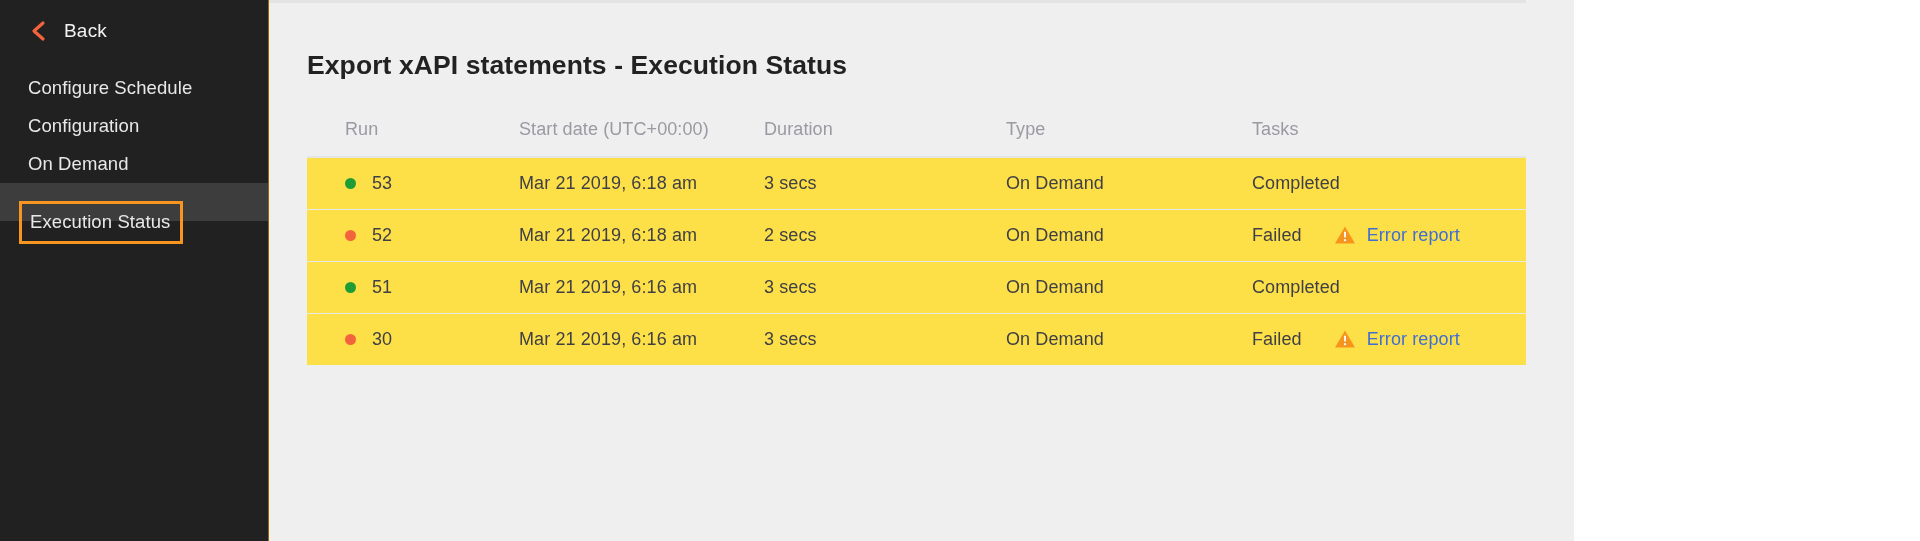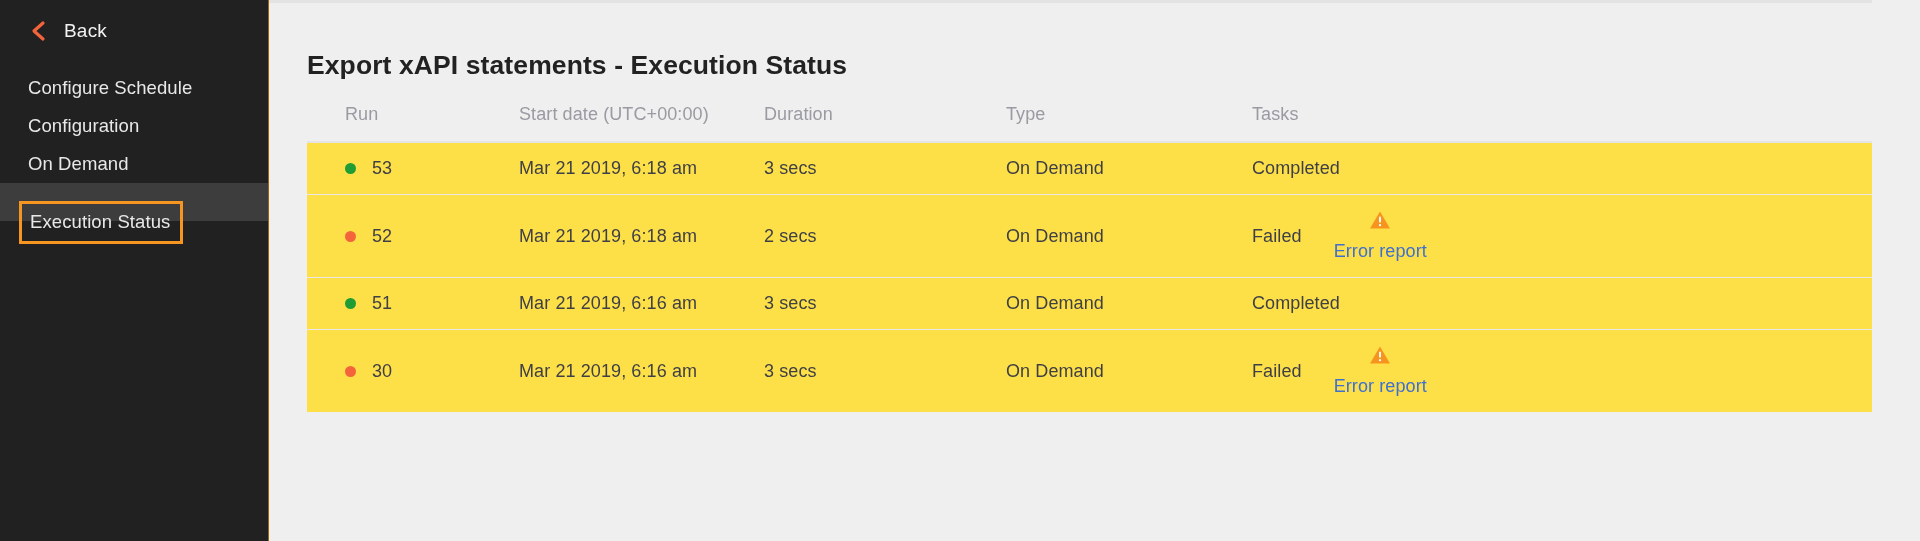--- a/index.html
+++ b/index.html
@@ -7,21 +7,21 @@
   html, body {
     width: 1920px;
     height: 541px;
     overflow: hidden;
     background: #ffffff;
     font-family: "Liberation Sans", sans-serif;
   }
 
   #app {
     position: relative;
-    width: 1920px;
+    width: 1574px;
     height: 541px;
     display: flex;
   }
 
   
   .sidebar {
     width: 268px;
     height: 541px;
     background: #212121;
     flex: 0 0 268px;
@@ -100,21 +100,21 @@
     margin-top: 28px;
     font-size: 17.5px;
     line-height: 1.42;
     color: #8c8c94;
     max-width: 1500px;
     letter-spacing: .05px;
   }
 
   
   .table-wrap {
-    margin-top: 23px;
+    margin-top: 38px;
     margin-right: 48px;
     position: relative;
   }
 
   .tbl {
     width: 100%;
     border-collapse: collapse;
     table-layout: fixed;
   }
   .tbl th {
@@ -164,25 +164,24 @@
   .dot-success { background: #1f9d34; }
   .dot-failed  { background: #f4643c; }
 
   .status-cell {
     display: flex;
     align-items: center;
   }
   .status-text { min-width: 0; }
   .err-group {
     display: flex;
-    align-items: center;
+    align-items: flex-start;
     gap: 11px;
     margin-left: 32px;
     cursor: pointer;
-    flex-direction: column;
   }
   .warn-icon { display: block; line-height: 0; }
   .err-link {
     color: #3f6fd1;
     font-size: 18px;
     letter-spacing: .1px;
   }
 
   .right-gutter {
     position: absolute;

